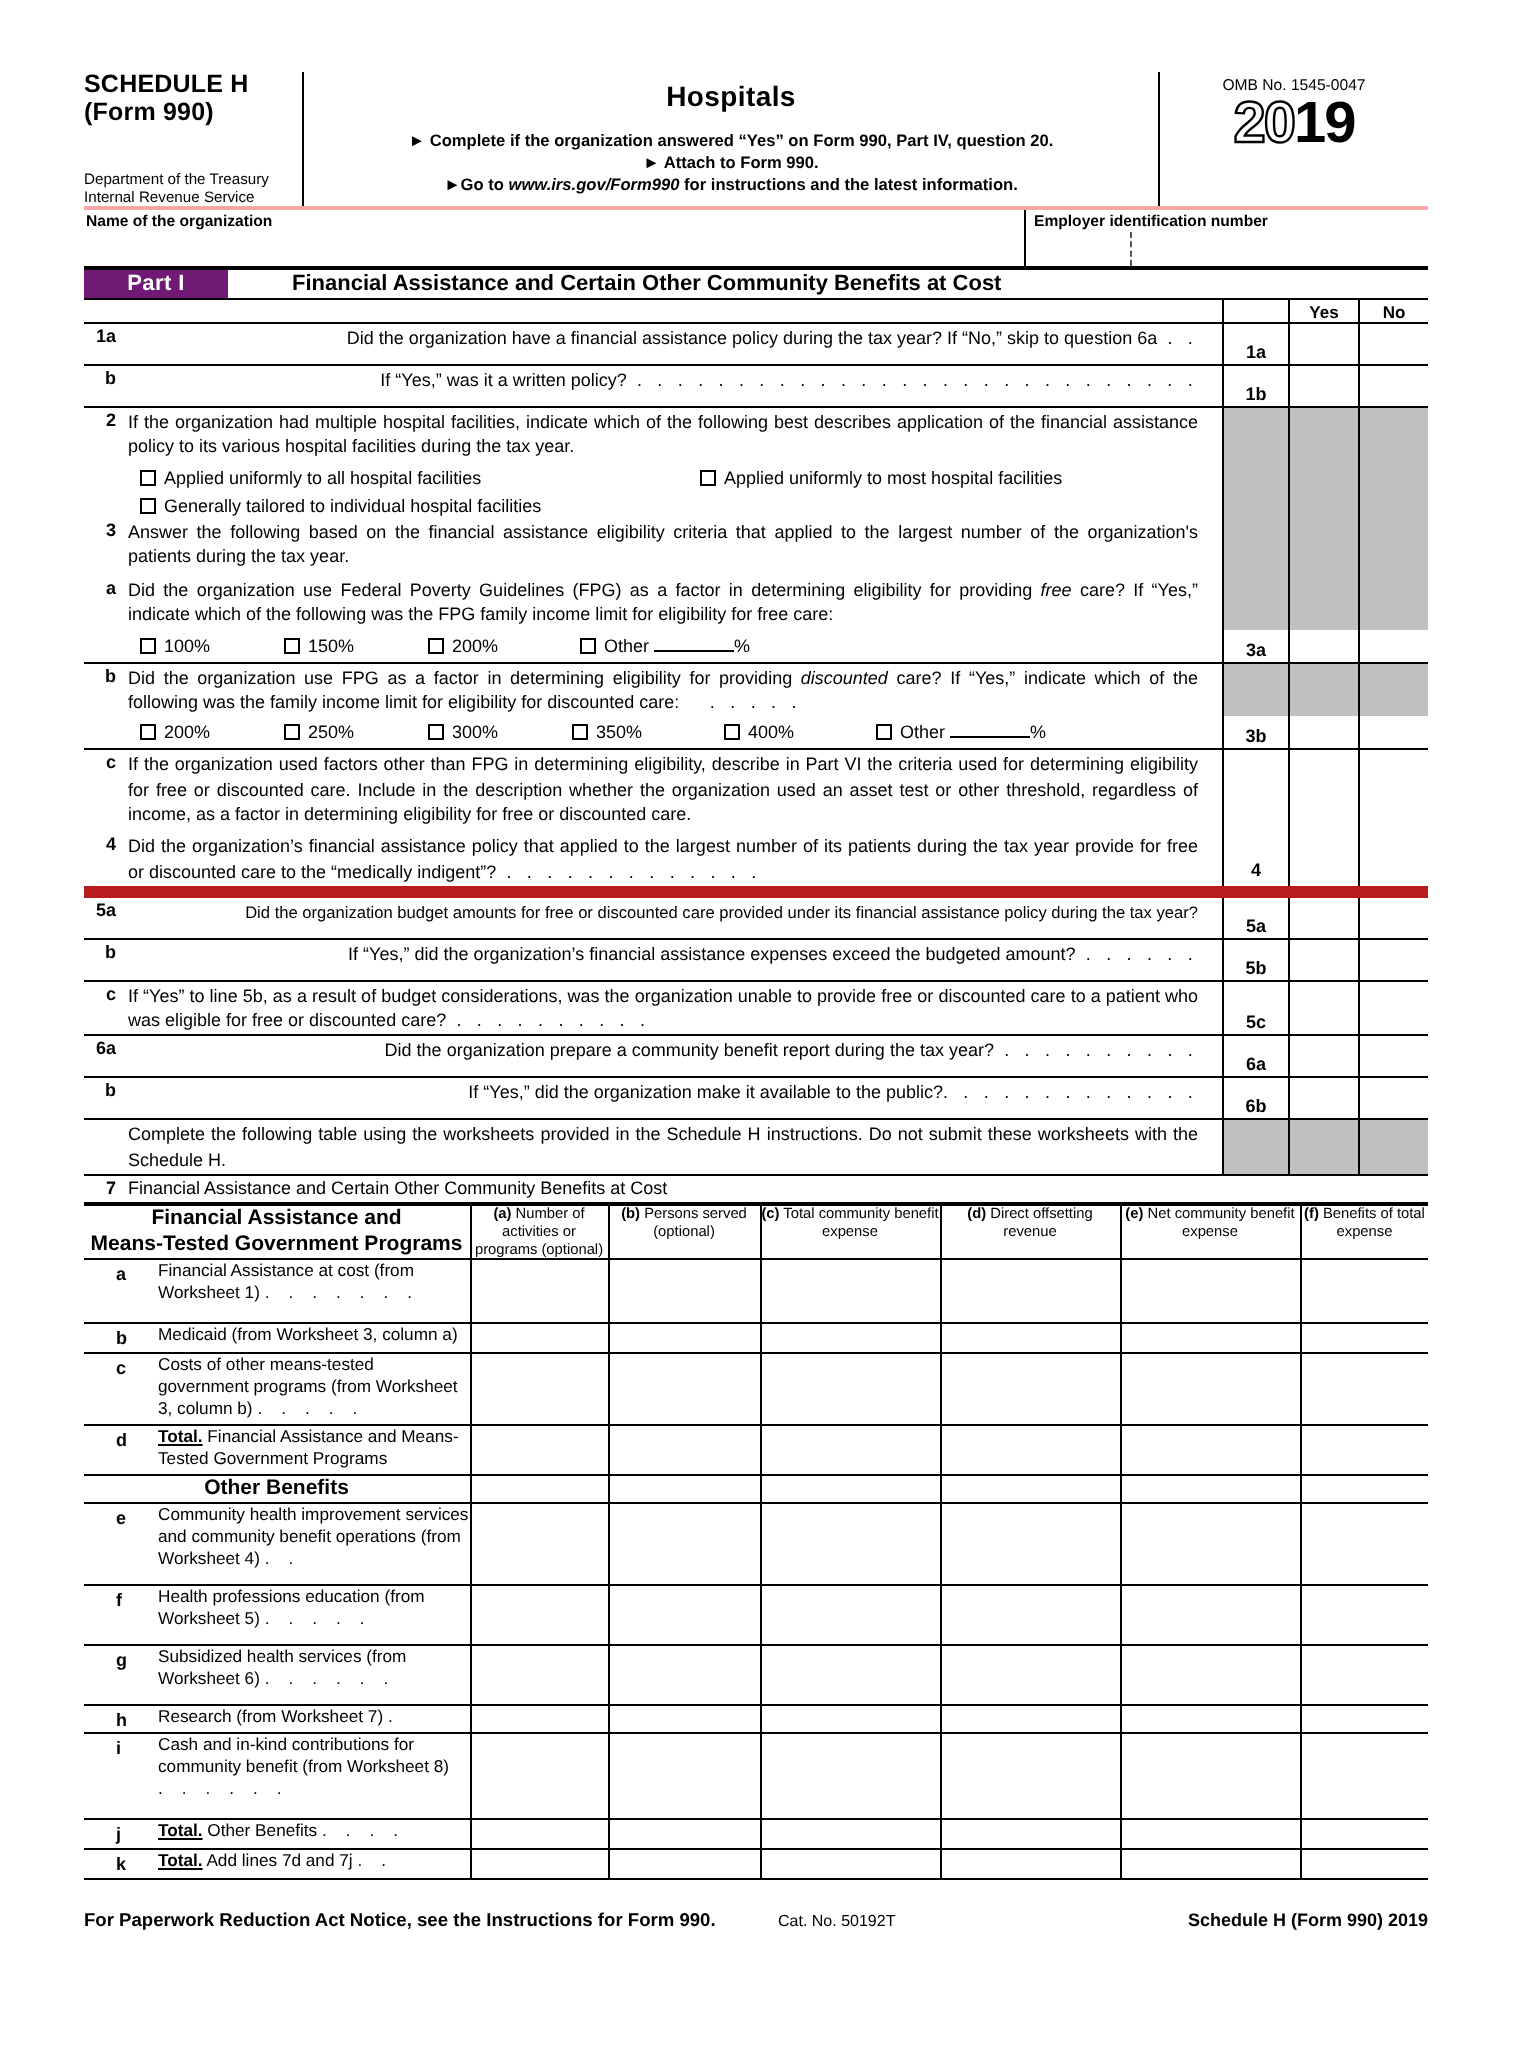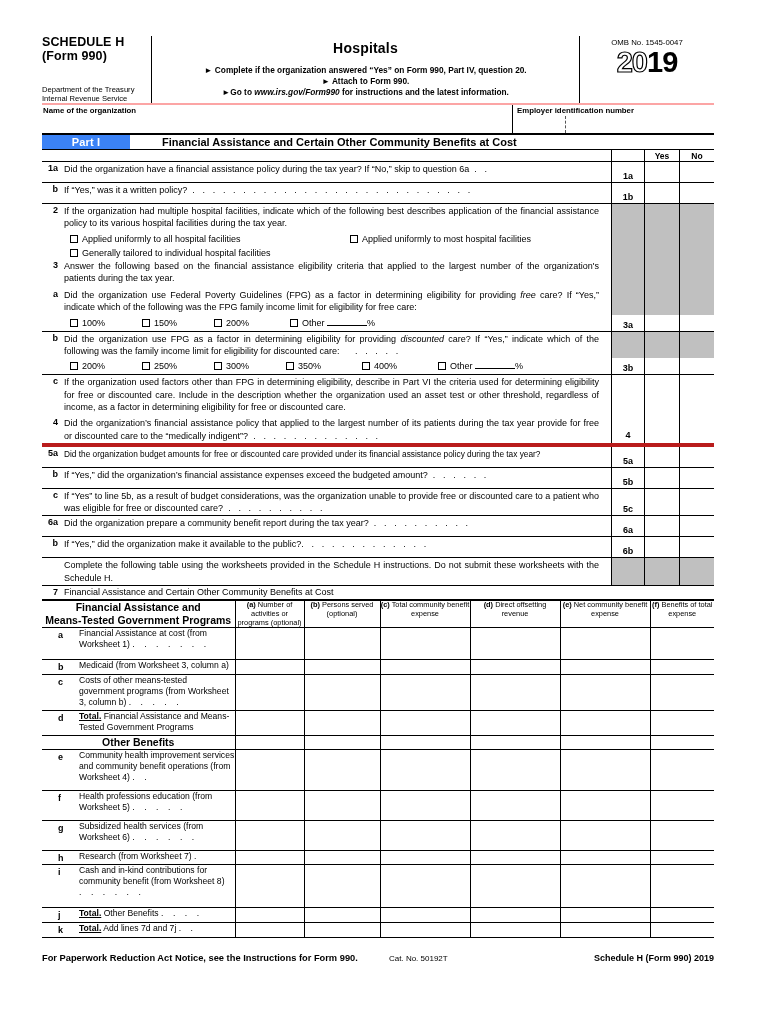--- a/index.html
+++ b/index.html
@@ -34,38 +34,38 @@
 
   
   .namerow { display:flex; height:30px; border-bottom:2px solid #000; }
   .name-l { flex:1; border-right:1.5px solid #000; padding:1px 0 0 1px; }
   .name-r { width:201px; padding:1px 0 0 4px; position:relative; }
   .fieldlbl { font-size:7.8px; font-weight:bold; }
   .ein-dash { position:absolute; left:52px; top:11px; height:17px; border-left:1px dashed #555; }
 
   
   .partbar { display:flex; align-items:stretch; height:15px; border-bottom:1.5px solid #000; }
-  .partbar .pb { background:#3b82f6; color:#fff; font-size:11px; font-weight:bold;
-                 width:88px; text-align:center; line-height:15px; letter-spacing:.2px; }
+  .partbar .pb { background:#701a75; color:#fff; font-size:11px; font-weight:bold;
+                 width:72px; text-align:center; line-height:15px; letter-spacing:.2px; }
   .partbar .pt { font-size:11px; font-weight:bold; line-height:15px; padding-left:32px; }
 
   
   .qsec { position:relative; border-bottom:1.5px solid #000; }
   .yn-head { display:flex; justify-content:flex-end; height:12px; border-bottom:1px solid #000; }
   .yn-head .sp { flex:1; }
   .yn-head .lbl { width:33px; border-left:1px solid #000; }
   .yn-head .cell { width:35px; border-left:1px solid #000; font-size:8.5px; font-weight:bold;
                    text-align:center; line-height:12px; }
 
   .qrow { display:flex; }
   .qtext { flex:1; padding:1px 4px 1px 0; }
   .qnum { display:inline-block; width:22px; text-align:right; font-size:9px; font-weight:bold;
           vertical-align:top; padding-right:6px; }
   .qbody { display:inline-block; width:calc(100% - 30px); font-size:9px; line-height:12.3px;
-           vertical-align:top; }
+           vertical-align:top;text-align:right; }
   .just { text-align:justify; }
   .qbody i { font-style:italic; }
   .ansblk { display:flex; }
   .a-lbl { width:33px; border-left:1px solid #000; font-size:9px; font-weight:bold;
            text-align:center; display:flex; align-items:flex-end; justify-content:center;
            padding-bottom:1px; }
   .a-cell { width:35px; border-left:1px solid #000; }
   .a-lbl.sh, .a-cell.sh { background:#c0c0c0; }
   .brow { border-bottom:1px solid #000; }
 
@@ -265,21 +265,21 @@
           <div class="sh" style="flex:1"></div>
           <div style="flex:0 0 14px"></div>
         </div>
         <div style="width:35px;border-left:1px solid #000;display:flex;flex-direction:column;">
           <div class="sh" style="flex:1"></div>
           <div style="flex:0 0 14px"></div>
         </div>
       </div>
     </div>
 
-    <div class="qrow brow" style="border-top:4px solid #b91c1c">
+    <div class="qrow brow" style="border-top:6px solid #b91c1c">
       <div class="qtext">
         <span class="qnum">5a</span><span class="qbody sm">Did the organization budget amounts for free or discounted care provided under its financial assistance policy during the tax year?</span>
       </div>
       <div class="ansblk">
         <div class="a-lbl">5a</div>
         <div class="a-cell"></div>
         <div class="a-cell"></div>
       </div>
     </div>
 

